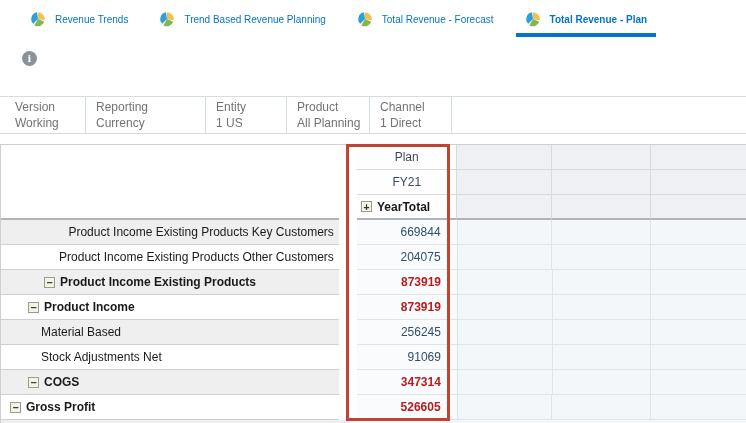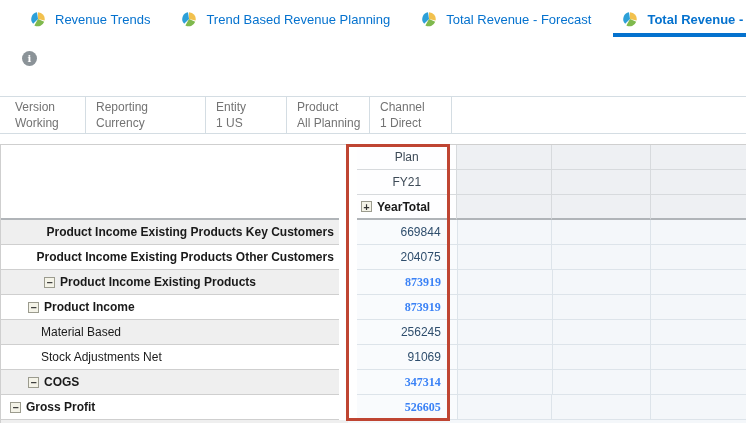--- a/index.html
+++ b/index.html
@@ -4,21 +4,21 @@
 <style>
   * { margin:0; padding:0; box-sizing:border-box; }
   html,body { width:746px; height:423px; background:#ffffff; overflow:hidden;
               font-family:"Liberation Sans", sans-serif; }
   .stage { position:relative; width:746px; height:423px; background:#fff; }
 
   
   .tabbar { position:absolute; left:0; top:0; width:746px; height:38px;
             display:flex; align-items:center; padding-left:28px; gap:27px; }
   .tab { position:relative; height:38px; display:flex; align-items:center; gap:9px;
-         font-size:13px; color:#0572ce; cursor:pointer; white-space:nowrap; padding:0 2px;justify-content:center; }
+         font-size:10px; color:#0572ce; cursor:pointer; white-space:nowrap; padding:0 2px;justify-content:center; }
   .tab.active { font-weight:bold; }
   .tab.active::after { content:""; position:absolute; left:-7px; right:-7px; bottom:1px;
                        height:4px; background:#0572ce; }
   .pie { width:16px; height:16px; flex:0 0 16px; }
 
   
   .info { position:absolute; left:22px; top:51px; width:15px; height:15px; border-radius:50%;
           background:#8b9398; color:#fff; font-size:10px; font-weight:bold;
           font-family:"DejaVu Serif", serif; display:flex; align-items:center;
           justify-content:center; cursor:pointer; }
@@ -43,22 +43,22 @@
             justify-content:flex-end; padding-right:16px; color:#2f4e6d; background:#f4f7fa; }
   .c-data.inbox { background:#f9fbfd; }
   .hrow .c-label { background:#fff; border-bottom:1px solid transparent; }
   .hrow .c-data { background:#eef0f3; border-bottom:1px solid #d7dadd; border-right:1px solid #d7dadd; }
   .hrow .c-data.inbox { background:#fefeff; justify-content:center; padding-right:0;
                         color:#3d4a57; }
   .hrow3 .cell { border-bottom:2px solid #b0b4b8 !important; }
   .hrow3 .c-data.inbox { justify-content:flex-start; padding-left:4px; font-weight:bold; color:#1a1a1a; }
   .r-alt .c-label { background:#efefef; }
   .r-b .c-label, .r-b .c-data { font-weight:bold; }
-  .r-b .c-data { color:#3b82f6;font-family:Liberation Serif, serif; }
-  .lab-right { justify-content:flex-end; text-align:right;font-weight:bold; }
+  .r-b .c-data { color:#b91c1c; }
+  .lab-right { justify-content:flex-end; text-align:right; }
   .tog { display:inline-flex; align-items:center; justify-content:center; width:11px; height:11px;
          border:1px solid #9b9b8e; background:#f4f3e8; color:#333; font-size:10px; line-height:9px;
          margin-right:5px; flex:0 0 11px; cursor:pointer; font-family:"DejaVu Sans Mono", monospace; }
   .strip { display:flex; width:746px; height:4px; }
   .strip .s1 { width:347px; background:#efefef; }
   .strip .s2 { width:399px; background:#f4f7fa; }
 
   
   .hl { position:absolute; left:346px; top:144px; width:104px; height:277px;
         border:3px solid #bf4532; pointer-events:none; z-index:6; }

